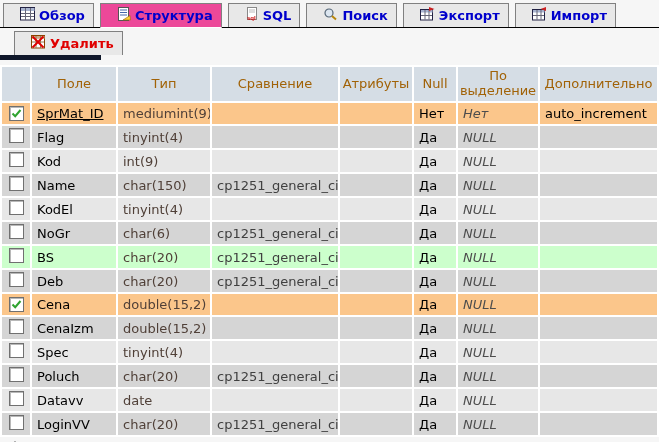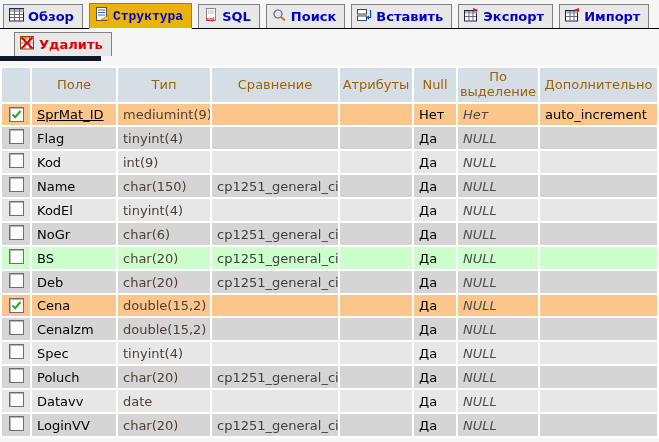--- a/index.html
+++ b/index.html
@@ -10,25 +10,25 @@
     font-size:13px;color:#000;
   }
   
   .tabbar{
     display:flex;align-items:flex-end;white-space:nowrap;
     padding:3px 0 0 3px;border-bottom:1px solid #000;
   }
   .tab{
     display:inline-flex;align-items:center;gap:4px;
     background:#E8E8E8;border:1px solid #808080;border-bottom:none;
-    padding:3px 8px 3px 5px;margin-right:6px;
+    padding:3px 8px 3px 16px;margin-right:6px;
     font-weight:bold;color:var(--tab-text,#0000CC);cursor:pointer;
   }
   .tab svg{flex:0 0 auto}
-  .tab.active{background:#eab308;margin-bottom:-1px;border-bottom:1px solid #FFFFFF;font-family:Liberation Mono, monospace;}
+  .tab.active{background:#ec4899;margin-bottom:-1px;border-bottom:1px solid #FFFFFF;}
   .tabbar2{
     padding:3px 0 0 14px;border-bottom:5px solid #0f172a;
     width:87px;display:flex;align-items:flex-end;
   }
   .tab.tab-drop{color:var(--drop-text,#E00000);margin-right:0;}
   
   table.structure{
     border-collapse:separate;border-spacing:2px;
     background:#FFFFFF;table-layout:fixed;
     width:659px;margin:5px 0 0 0;
@@ -101,29 +101,20 @@
           <text x="2" y="13" font-size="6" font-weight="bold" fill="#CC0000" font-family="sans-serif">sql</text>
         </svg></span>
     <span>SQL</span>
   </div>
   <div class="tab">
     <span><svg width="15" height="14" viewBox="0 0 15 14">
           <circle cx="6" cy="6" r="4" fill="#DCE6F0" stroke="#556677" stroke-width="1.2"></circle>
           <line x1="9" y1="9" x2="13" y2="12.5" stroke="#B8860B" stroke-width="2"></line>
         </svg></span>
     <span>Поиск</span>
-  </div>
-  <div class="tab">
-    <span><svg width="15" height="14" viewBox="0 0 15 14">
-          <rect x="0.5" y="1.5" width="9" height="4.5" fill="#fff" stroke="#445"></rect>
-          <rect x="0.5" y="8" width="9" height="4.5" fill="#fff" stroke="#445"></rect>
-          <path d="M13.5 2 v7.5 h-2.5" fill="none" stroke="#0055CC" stroke-width="1.2"></path>
-          <path d="M12 7.5 l-3 2 3 2 z" fill="#0055CC"></path>
-        </svg></span>
-    <span>Вставить</span>
   </div>
   <div class="tab">
     <span><svg width="15" height="14" viewBox="0 0 15 14">
           <rect x="0.5" y="2.5" width="12" height="10.5" fill="#fff" stroke="#224"></rect>
           <rect x="1" y="3" width="11.5" height="2.5" fill="#A8B4D0"></rect>
           <line x1="5" y1="3" x2="5" y2="12.5" stroke="#667"></line>
           <line x1="9" y1="3" x2="9" y2="12.5" stroke="#667"></line>
           <line x1="1" y1="8.5" x2="12" y2="8.5" stroke="#667"></line>
           <path d="M9 0 l5.5 2 -5.5 2 z" fill="#CC2222"></path>
         </svg></span>

